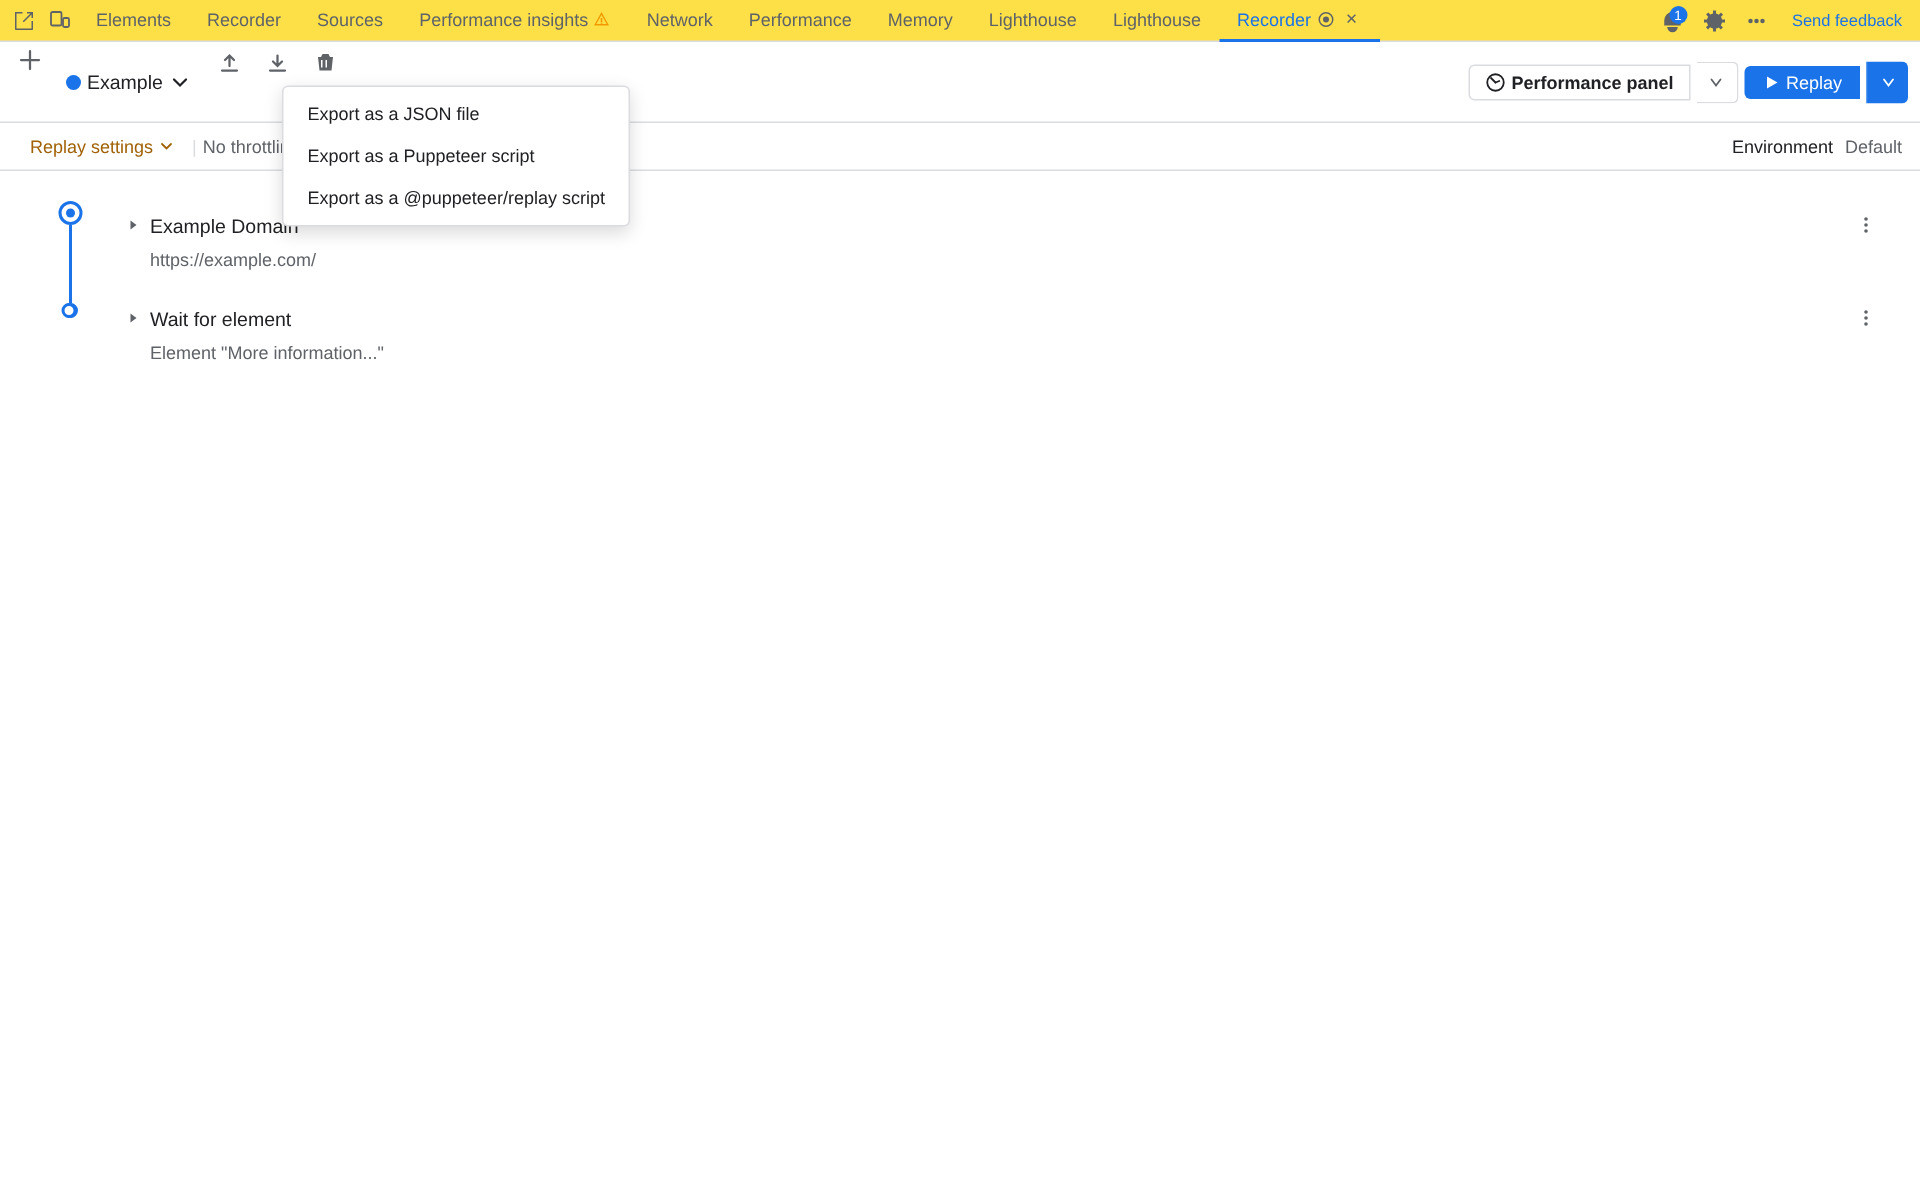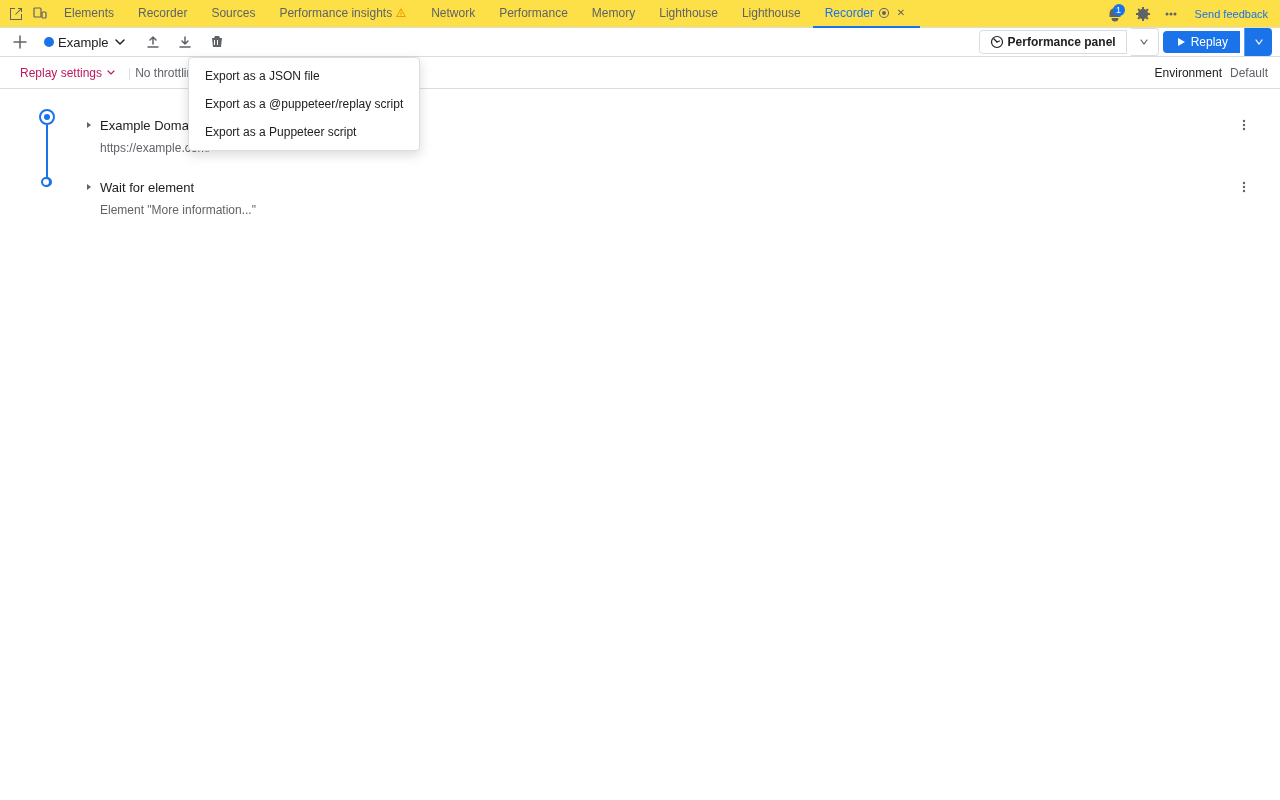--- a/index.html
+++ b/index.html
@@ -23,24 +23,24 @@
       font-size: 12px; color: #5f6368; cursor: pointer; white-space: nowrap;
       border-bottom: 2px solid transparent;
     }
     .tab.active { color: #1a73e8; border-bottom: 2px solid #1a73e8; background: transparent; text-align: center; }
     .tab-close { margin-left: 4px; width: 14px; height: 14px; border-radius: 50%; display: flex; align-items: center; justify-content: center; font-size: 10px; color: #5f6368; }
     .tabs-right { margin-left: auto; display: flex; align-items: center; gap: 4px; }
     .send-feedback { font-size: 11px; color: #1a73e8; cursor: pointer; padding: 0 8px; }
 
     
     .recorder-toolbar {
-      display: flex; align-items: center;
+      display: flex; 
       background: #fff;
       border-bottom: 1px solid #dadce0;
-      height: 29px;
+      height: 54px;
       padding: 0 8px;
       gap: 4px;
     }
     .recording-name-btn {
       display: flex; align-items: center; gap: 4px;
       padding: 4px 8px; border: none; background: transparent; cursor: pointer;
       font-size: 13px; color: #202124; border-radius: 4px;
     }
     .recording-dot { width: 10px; height: 10px; border-radius: 50%; background: #1a73e8; flex-shrink: 0; }
     .toolbar-icon-btn {
@@ -79,21 +79,21 @@
       display: flex; align-items: center;
       background: #fff;
       border-bottom: 1px solid #dadce0;
       height: 32px;
       padding: 0 12px;
       gap: 0;
     }
     .settings-btn {
       display: flex; align-items: center; gap: 4px;
       padding: 4px 8px; border: none; background: transparent; cursor: pointer;
-      font-size: 12px; color: #be185d; border-radius: 4px;
+      font-size: 12px; color: #a16207; border-radius: 4px;
     }
     .settings-divider { color: #dadce0; margin: 0 4px; }
     .settings-text { font-size: 12px; color: #5f6368; }
     .env-right { margin-left: auto; display: flex; align-items: center; gap: 8px; font-size: 12px; color: #5f6368; }
 
     
     .dropdown-menu {
       position: absolute;
       top: 57px;
       left: 188px;
@@ -283,22 +283,22 @@
   <span class="settings-divider" style="color:#dadce0;margin:0 8px">|</span>
   <span class="settings-text">Timeout: 5000 ms...</span>
   <div class="env-right">
     <span style="font-weight:500;color:#202124;">Environment</span>
     <span>Default</span>
   </div>
 </div>
 
 <div class="dropdown-menu">
   <div class="dropdown-item">Export as a JSON file</div>
+  <div class="dropdown-item">Export as a Puppeteer script</div>
   <div class="dropdown-item">Export as a @puppeteer/replay script</div>
-  <div class="dropdown-item">Export as a Puppeteer script</div>
 </div>
 
 <div class="main-content">
 
   <div class="step-row" style="display:flex;align-items:flex-start;margin-left:60px;position:relative;">
 
     <div style="position:absolute;left:-37px;top:0;display:flex;flex-direction:column;align-items:center;">
       <div class="step-dot-outer">
         <div class="step-dot-inner"></div>
       </div>

